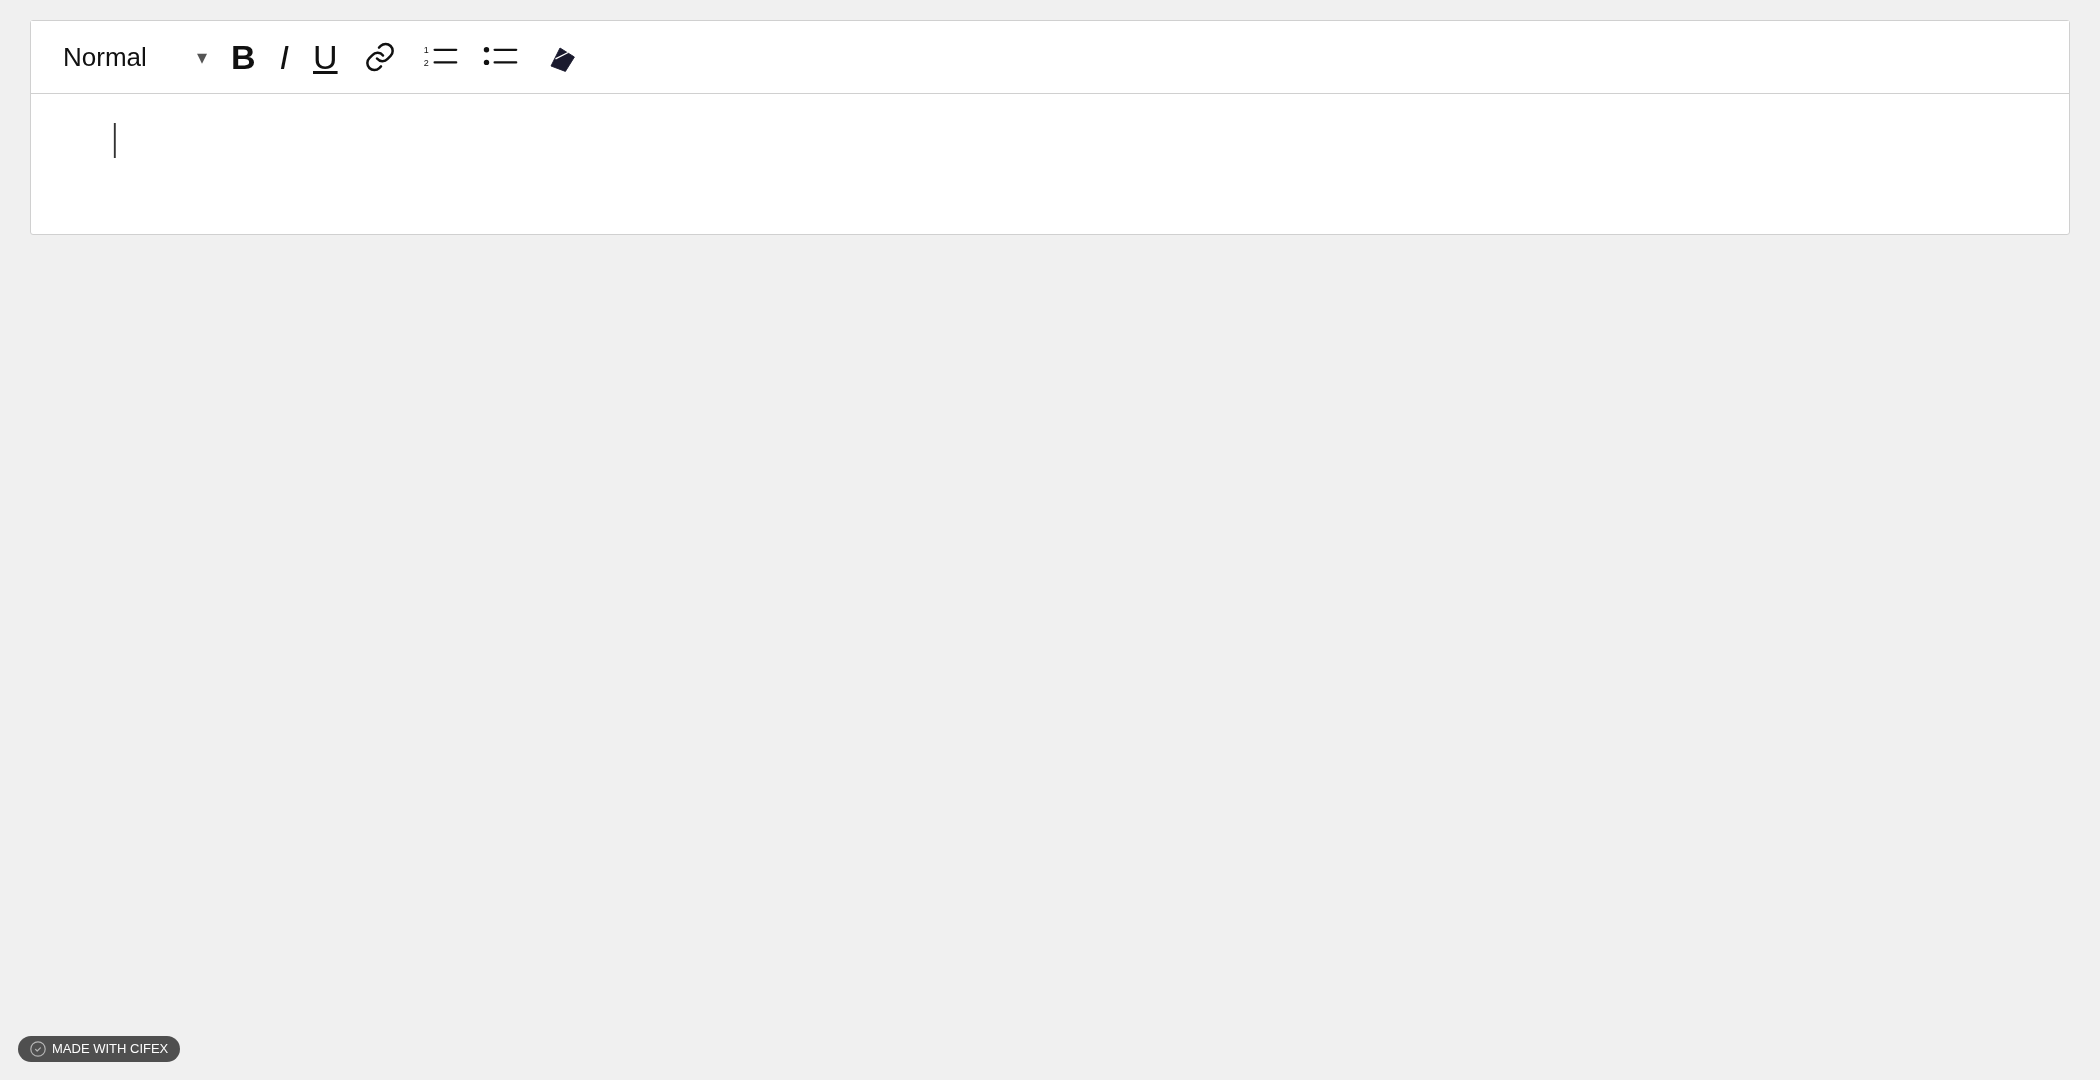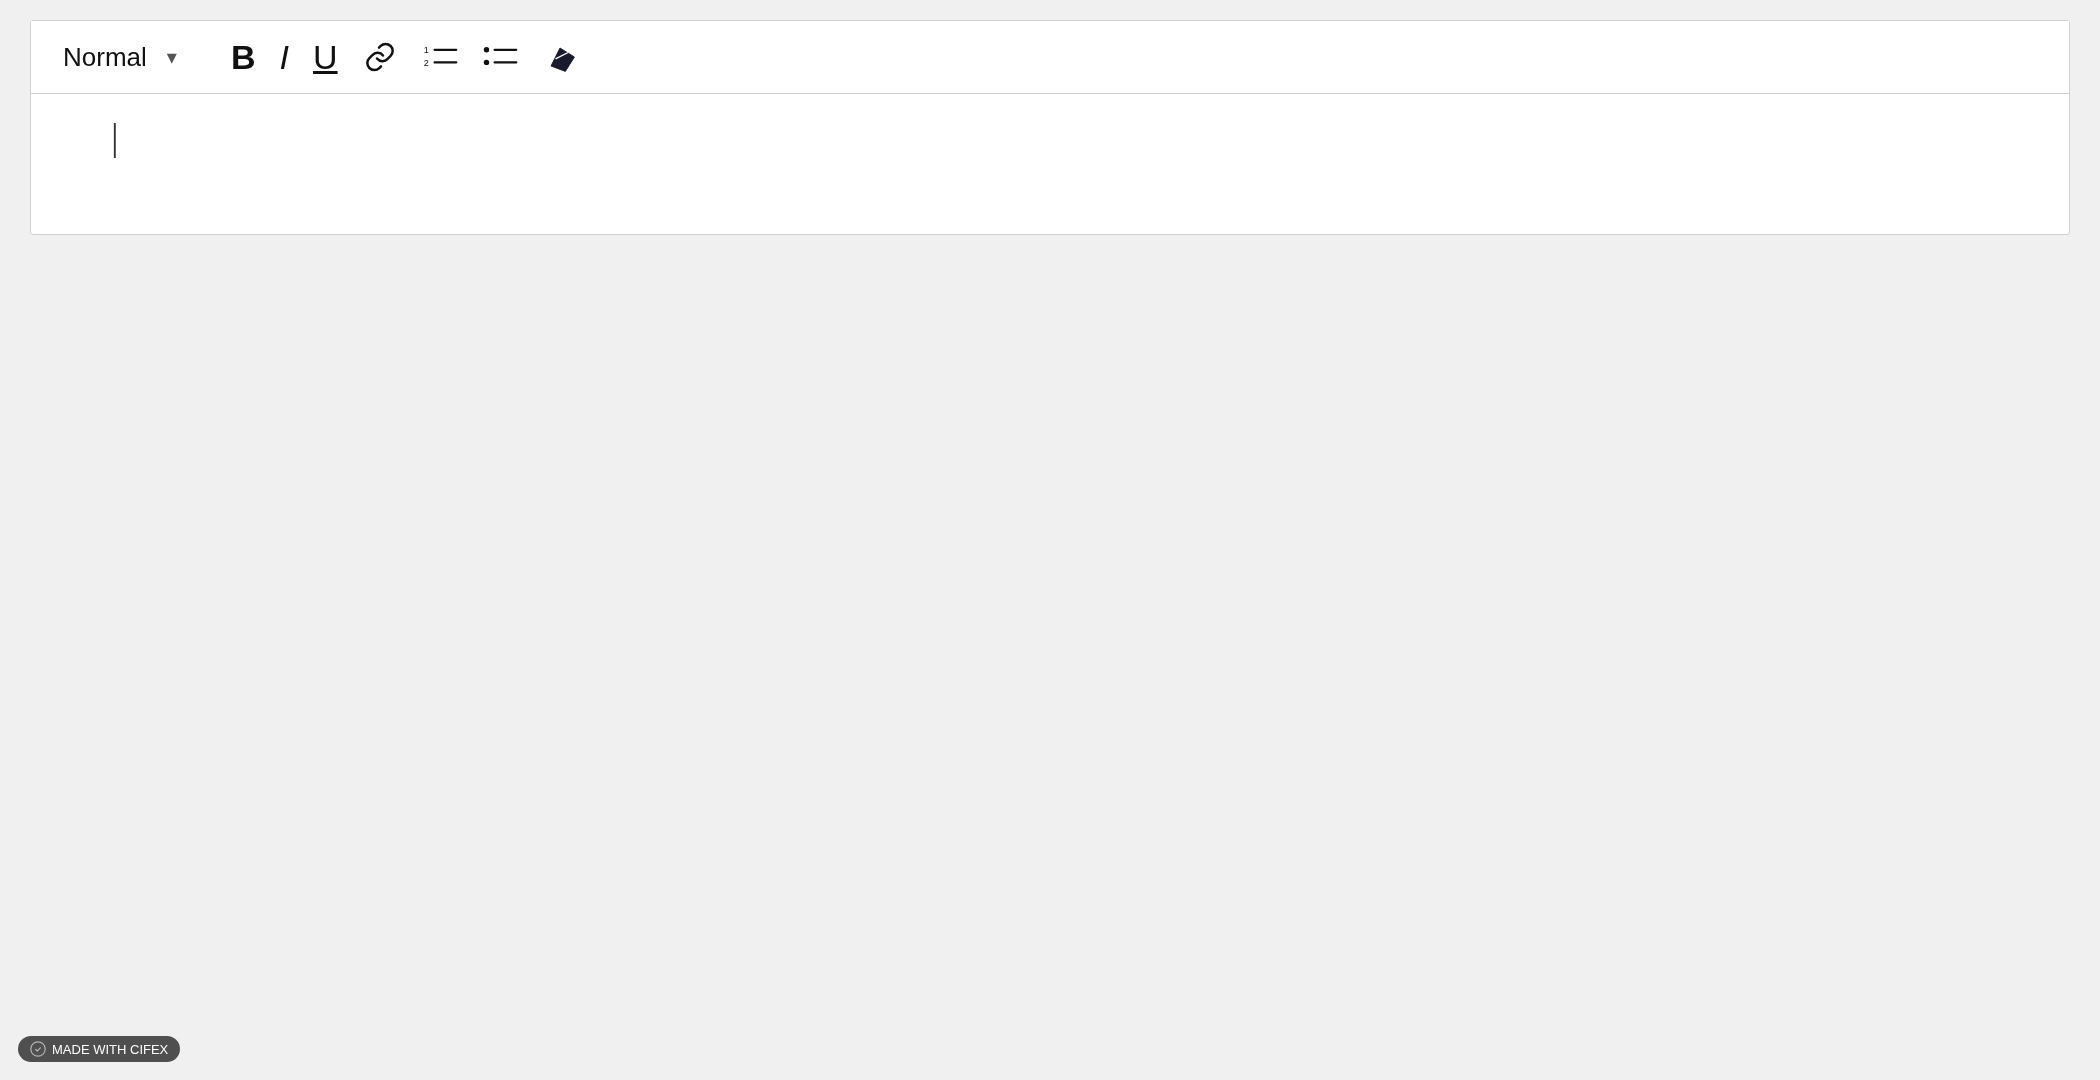--- a/index.html
+++ b/index.html
@@ -41,20 +41,21 @@
       align-items: center;
       gap: 20px;
       padding: 4px 8px;
       cursor: pointer;
       border: none;
       background: transparent;
       font-size: 26px;
       font-weight: 400;
       color: #111;
       min-width: 160px;
+      justify-content: space-between;
     }
 
     .style-dropdown-arrow {
       font-size: 20px;
       color: #555;
     }
 
     .toolbar-btn {
       background: none;
       border: none;
@@ -109,21 +110,20 @@
     .made-with-badge {
       position: fixed;
       bottom: 18px;
       left: 18px;
       background: #333;
       color: #fff;
       font-size: 13px;
       padding: 5px 12px;
       border-radius: 20px;
       display: flex;
-      align-items: center;
       gap: 6px;
       opacity: 0.85;
     }
 
     .made-with-badge svg {
       width: 16px;
       height: 16px;
     }
   </style>
 </head>

